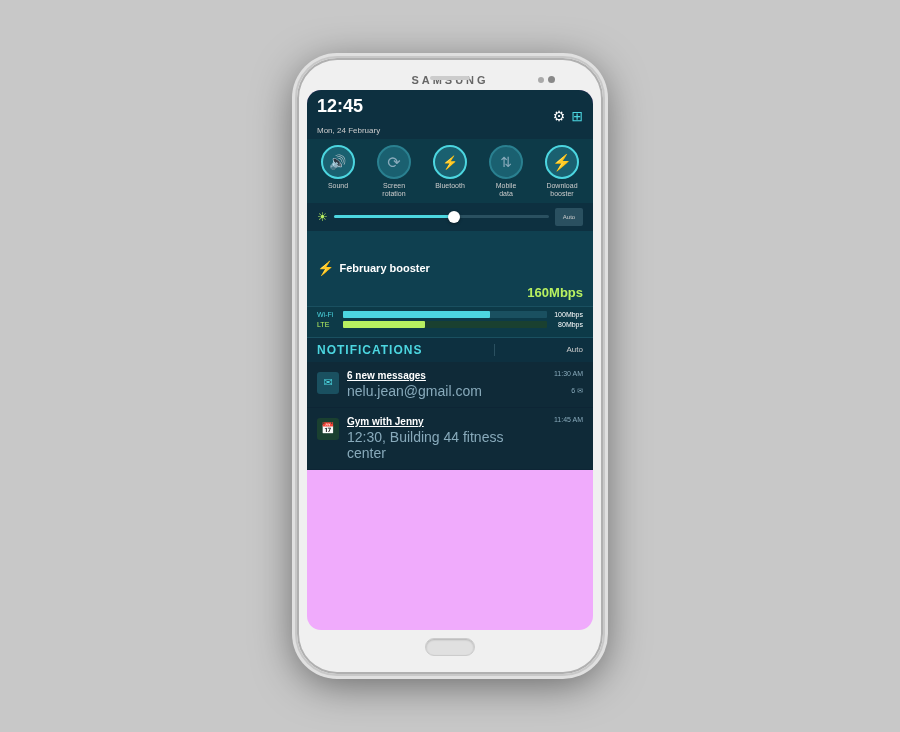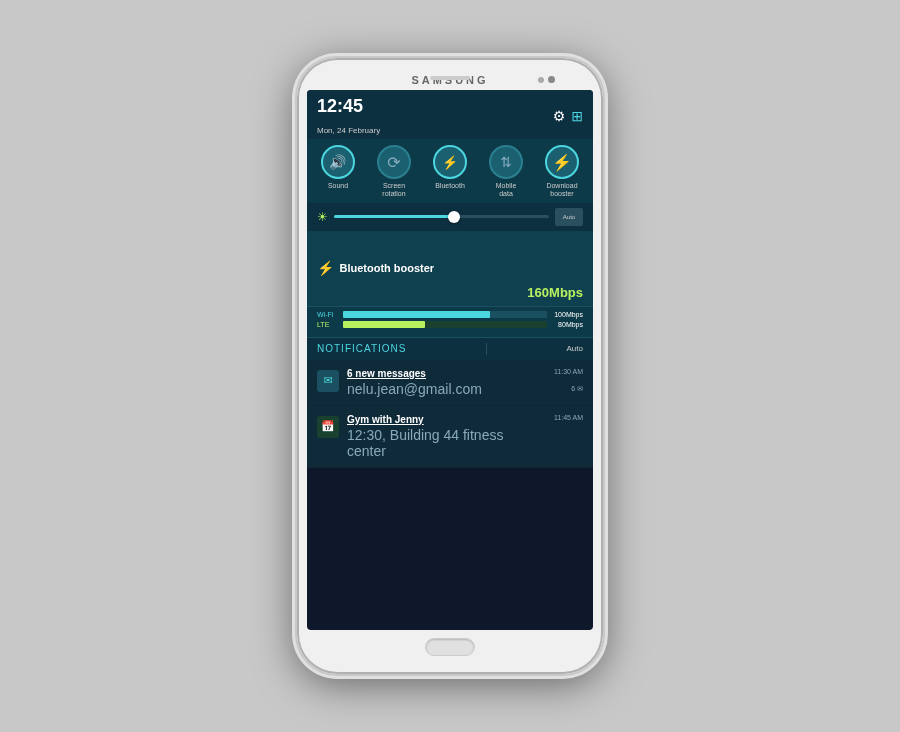--- a/index.html
+++ b/index.html
@@ -75,22 +75,22 @@
       border-radius: 2px;
       position: absolute;
       left: 50%;
       transform: translateX(-50%);
       top: 8px;
     }
 
     .screen {
       width: 100%;
       flex: 1;
-      background: #0f172a;
-      border-radius: 4px;
+      background: #f0abfc;
+      border-radius: 14px;
       overflow: hidden;
       position: relative;
     }
 
     .status-bar {
       background: #0d3040;
       padding: 6px 10px 4px 10px;
       display: flex;
       justify-content: space-between;
       align-items: center;
@@ -309,23 +309,23 @@
       background: #0d3040;
       padding: 5px 10px;
       display: flex;
       justify-content: space-between;
       align-items: center;
       border-top: 1px solid #1a5060;
     }
 
     .notif-title {
       color: #4cd6e0;
-      font-size: 10px;
+      font-size: 12px;
       letter-spacing: 1px;
-      font-weight: normal;
+      font-weight: bold;
     }
 
     .divider-v {
       width: 1px;
       height: 12px;
       background: #2a5060;
     }
 
     .clear-btn {
       color: #ccc;
@@ -462,21 +462,21 @@
         <div class="slider-thumb"></div>
       </div>
       <div class="auto-box">
         <span class="auto-text">Auto</span>
       </div>
     </div>
 
     <div class="download-booster-banner">
       <div class="db-left">
         <span class="db-icon">⚡</span>
-        <span class="db-title">Bluetooth booster</span>
+        <span class="db-title">February booster</span>
       </div>
       <span class="db-speed">160Mbps</span>
     </div>
 
     <div class="network-bars">
       <div class="network-row">
         <span class="network-label wifi-label">Wi-Fi</span>
         <div class="bar-track wifi-track">
           <div class="wifi-fill"></div>
         </div>

